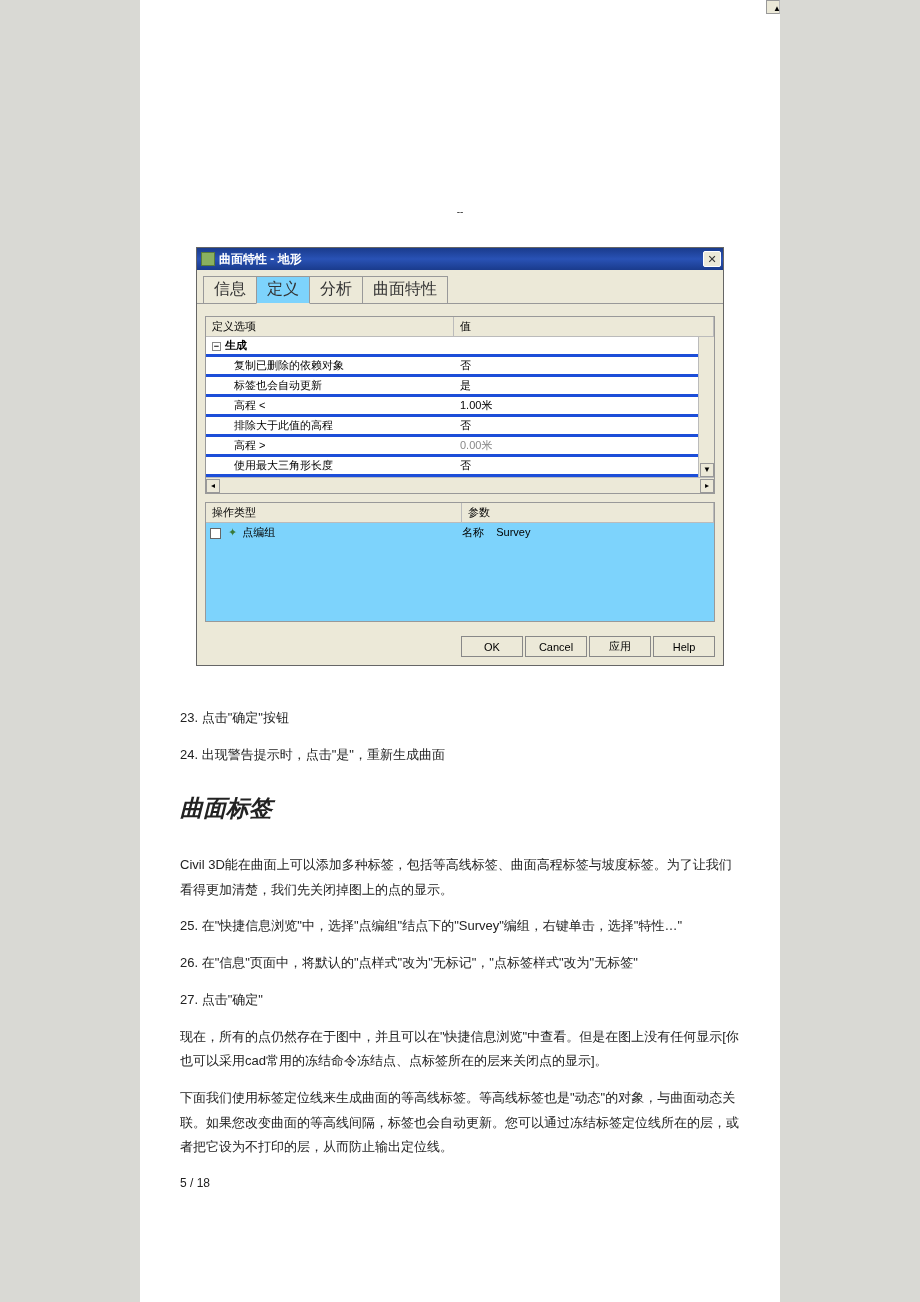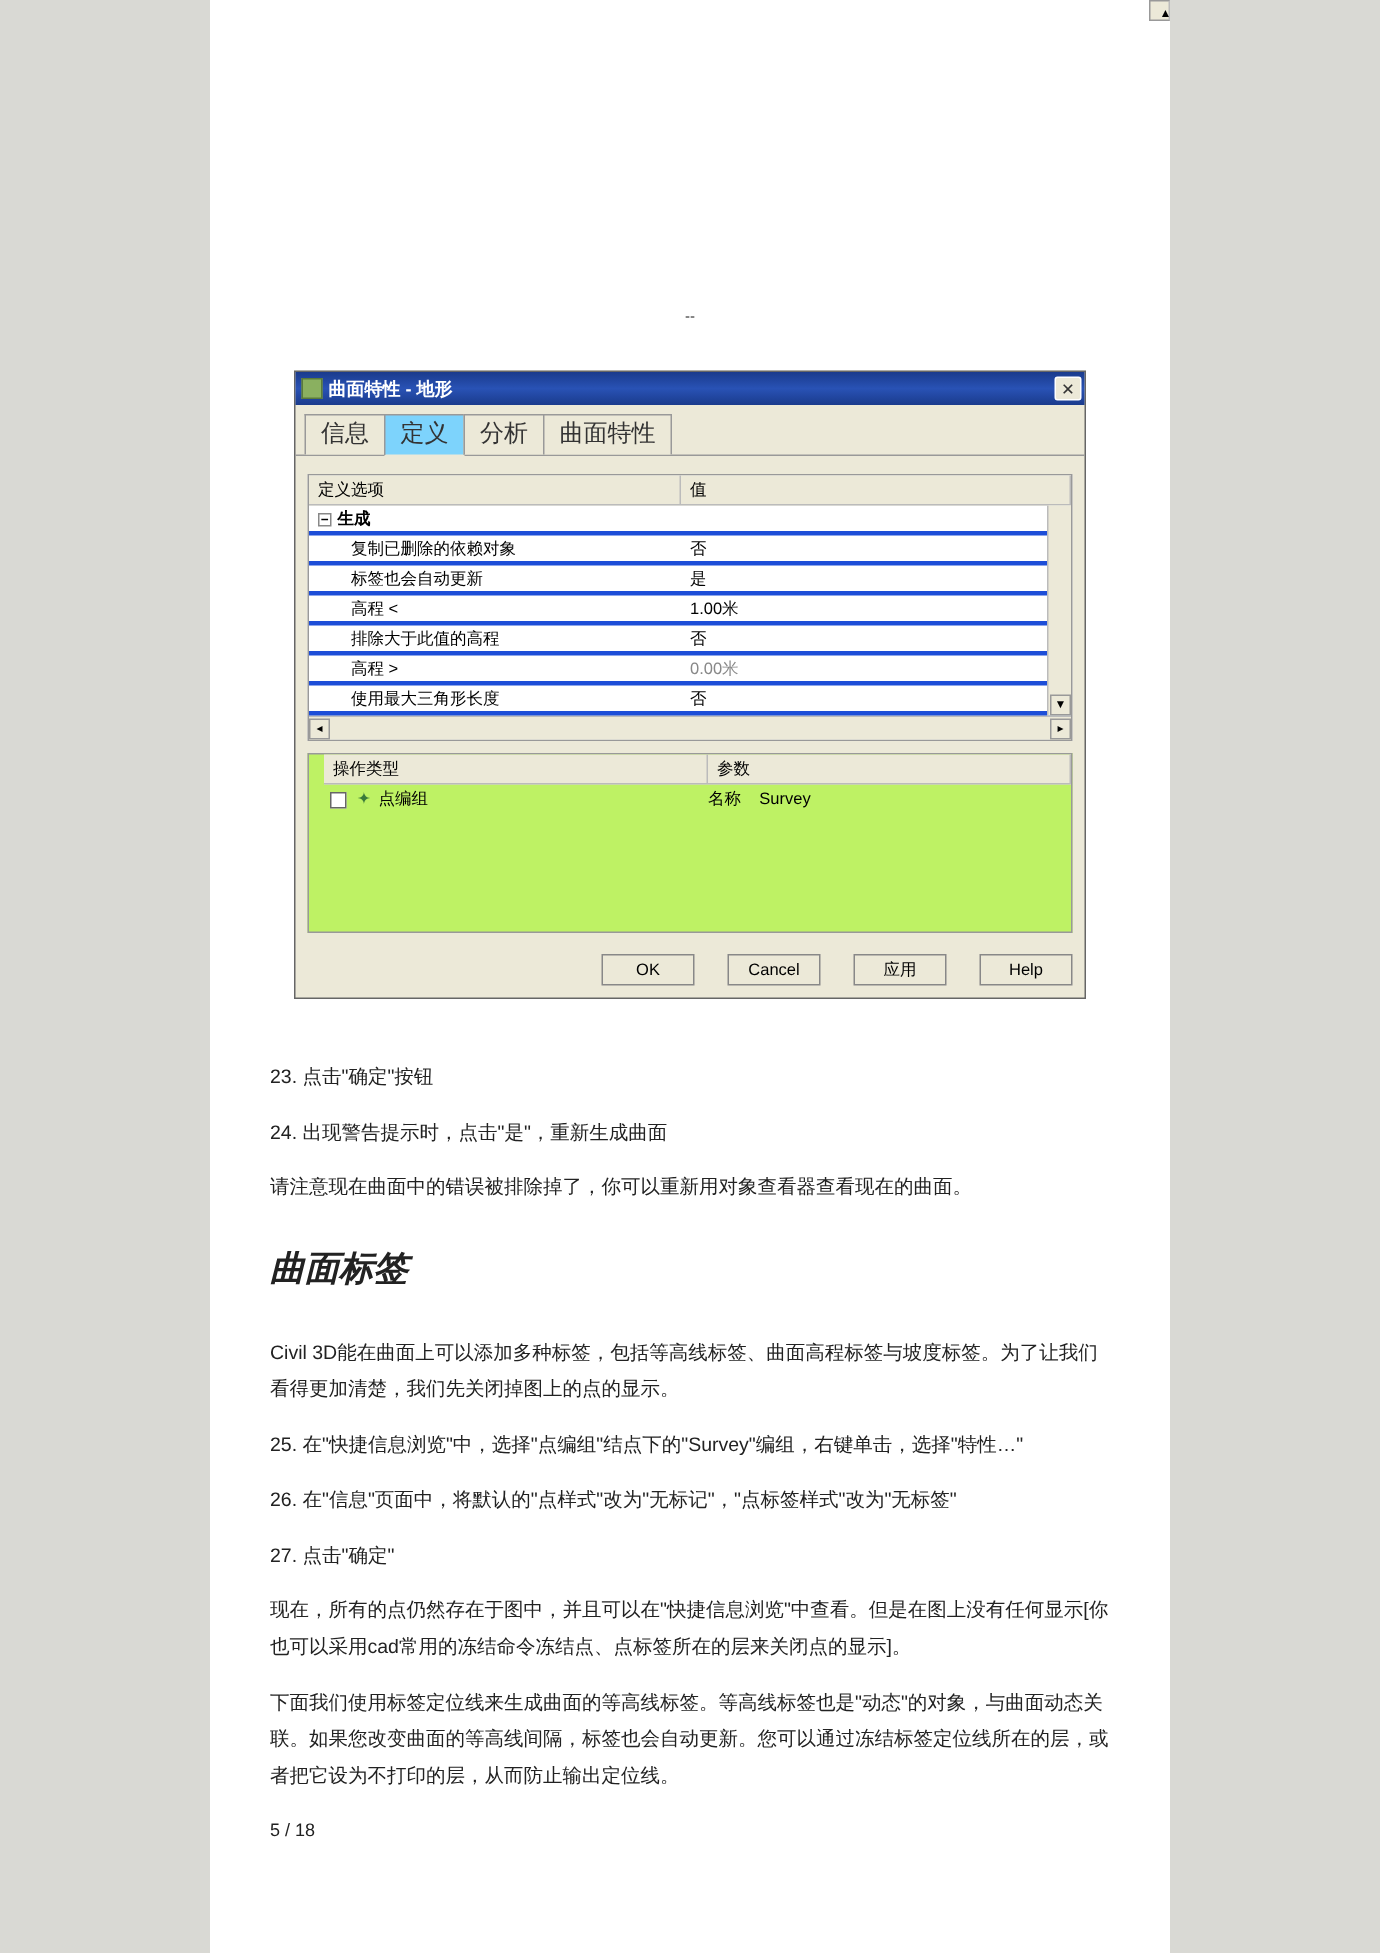--- a/index.html
+++ b/index.html
@@ -32,27 +32,27 @@
 .gen-row .cell { font-weight: bold; }
 .indent { padding-left: 28px !important; }
 .scroll-col { position: absolute; right: 0; top: 0; bottom: 0; width: 16px; background: #ece9d8; border-left: 1px solid #bbb; }
 .scroll-up, .scroll-down { width: 14px; height: 14px; background: #ece9d8; border: 1px solid #999; position: absolute; font-size: 8px; text-align: center; line-height: 12px; cursor: pointer; }
 .scroll-up { top: 0; right: 0; }
 .scroll-down { bottom: 0; right: 0; }
 .hscroll { height: 16px; background: #ece9d8; border-top: 1px solid #bbb; display: flex; align-items: center; }
 .hscroll-l, .hscroll-r { width: 14px; height: 14px; background: #ece9d8; border: 1px solid #999; font-size: 8px; text-align: center; line-height: 12px; cursor: pointer; }
 .hscroll-track { flex: 1; }
 
-.grid2 { border: 1px solid #999; background: #bef264; font-size: 11px; margin-top: 8px; padding-left: 10px; }
+.grid2 { border: 1px solid #999; background: #7dd3fc; font-size: 11px; margin-top: 8px; }
 .grid2-body { height: 98px; }
 .grid2-row { display: flex; padding: 2px 4px; }
 .checkbox { width: 11px; height: 11px; border: 1px solid #666; background: #fff; display: inline-block; margin-right: 4px; vertical-align: middle; }
 .pt-icon { color: #3a7a3a; font-size: 11px; margin-right: 2px; }
 
-.btnrow { display: flex; justify-content: flex-end; gap: 22px; padding: 6px 8px 8px 8px; }
+.btnrow { display: flex; justify-content: flex-end; gap: 2px; padding: 6px 8px 8px 8px; }
 .btn { width: 62px; height: 21px; border: 1px solid #888; background: #ece9d8; font-size: 11px; cursor: pointer; }
 
 .doc-body { padding: 20px 40px 0 40px; color: #222; font-size: 13px; line-height: 1.9; }
 .doc-body p { margin-bottom: 12px; }
 .section-title { font-size: 23px; font-style: italic; font-weight: bold; margin: 20px 0 22px 0; }
 .page-num { text-align: left; font-size: 12px; margin-top: 6px; }
 </style>
 </head>
 <body>
 
@@ -147,21 +147,20 @@
       <button class="btn">OK</button>
       <button class="btn">Cancel</button>
       <button class="btn">应用</button>
       <button class="btn">Help</button>
     </div>
   </div>
 
   <div class="doc-body">
     <p>23. 点击"确定"按钮</p>
     <p>24. 出现警告提示时，点击"是"，重新生成曲面</p>
-    <p>请注意现在曲面中的错误被排除掉了，你可以重新用对象查看器查看现在的曲面。</p>
     <h2 class="section-title">曲面标签</h2>
     <p>Civil 3D能在曲面上可以添加多种标签，包括等高线标签、曲面高程标签与坡度标签。为了让我们看得更加清楚，我们先关闭掉图上的点的显示。</p>
     <p style="padding-left:0">25. 在"快捷信息浏览"中，选择"点编组"结点下的"Survey"编组，右键单击，选择"特性…"</p>
     <p>26. 在"信息"页面中，将默认的"点样式"改为"无标记"，"点标签样式"改为"无标签"</p>
     <p>27. 点击"确定"</p>
     <p>现在，所有的点仍然存在于图中，并且可以在"快捷信息浏览"中查看。但是在图上没有任何显示[你也可以采用cad常用的冻结命令冻结点、点标签所在的层来关闭点的显示]。</p>
     <p>下面我们使用标签定位线来生成曲面的等高线标签。等高线标签也是"动态"的对象，与曲面动态关联。如果您改变曲面的等高线间隔，标签也会自动更新。您可以通过冻结标签定位线所在的层，或者把它设为不打印的层，从而防止输出定位线。</p>
     <div class="page-num">5 / 18</div>
   </div>
 </div>

